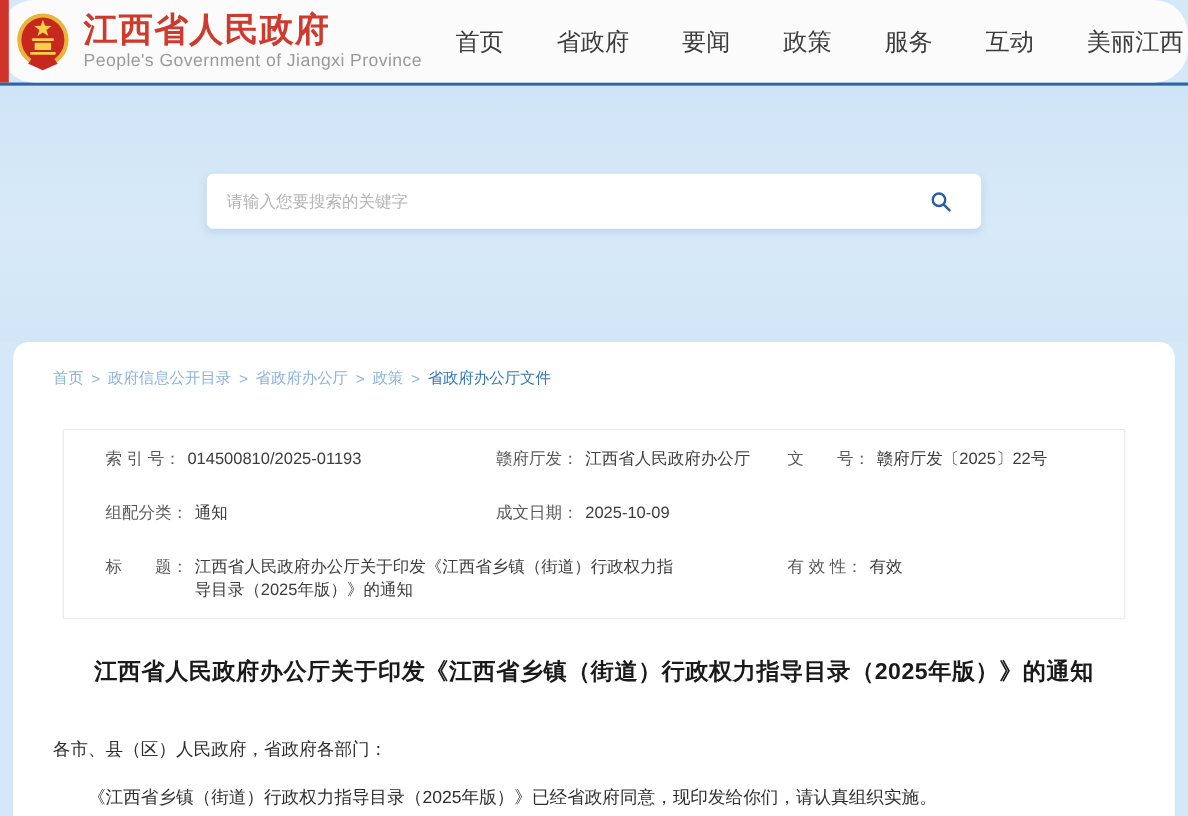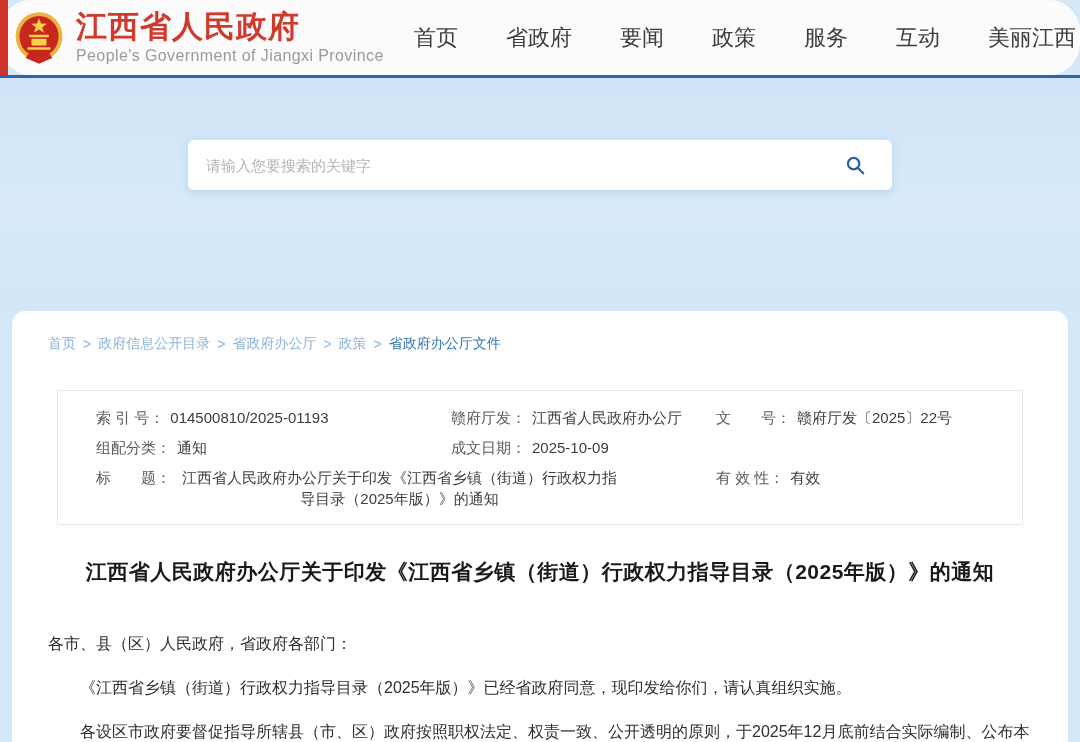--- a/index.html
+++ b/index.html
@@ -17,21 +17,21 @@
   .logo-text .cn { font-size:31px; font-weight:bold; color:#cf3a2e; letter-spacing:1px; line-height:1.1; }
   .logo-text .en { font-size:16px; color:#9a9a9a; margin-top:3px; letter-spacing:.4px; }
   .nav { display:flex; align-items:center; margin-left:auto; gap:48px; padding-right:4px; }
   .nav-item { font-size:22px; color:#3c3c3c; white-space:nowrap; cursor:pointer; }
 
   .blue-divider { height:3px; background:#2b66a8; }
 
   
   .hero { height:233px; background:linear-gradient(180deg,#cfe4f6 0%,#d8eaf9 55%,#d2e6f7 100%); }
   .search-box {
-    width:704px; height:50px; margin:0 auto; position:relative; top:62px;
+    width:704px; height:50px; margin:0 auto; position:relative; top:80px;
     background:#ffffff; border-radius:6px; box-shadow:0 3px 8px rgba(120,160,200,.25);
     display:flex; align-items:center; padding:0 18px;justify-content:flex-end;
   }
   .search-input {
     flex:1; border:none; outline:none; font-size:15px; color:#444;
     font-family:"Liberation Sans","DejaVu Sans",sans-serif; background:transparent;
   }
   .search-input::placeholder { color:#b5b5b5; }
   .search-btn { border:none; background:transparent; cursor:pointer; width:30px; height:30px; }
   .search-btn svg { width:22px; height:22px; display:block; }
@@ -51,23 +51,23 @@
   .breadcrumb { font-size:14px; display:flex; gap:7px; align-items:center; flex-wrap:nowrap; }
   .crumb { color:#8cb4da; cursor:pointer; }
   .crumb-sep { color:#8cb4da; }
   .crumb-current { color:#3476b4; }
 
   
   .meta-box {
     margin:37px 9px 0 9px; border:1px solid #e4e8ec; border-radius:2px;
     padding:16px 20px 14px 38px; font-size:15px;
   }
-  .meta-grid { display:grid; grid-template-columns:355px 265px 1fr; row-gap:8px; }
+  .meta-grid { display:grid; grid-template-columns:355px 265px 1fr; row-gap:27px; }
   .meta-cell { display:flex; align-items:flex-start; line-height:1.45; }
-  .meta-cell.span2 { grid-column:1 / 3;text-align:center; }
+  .meta-cell.span2 { grid-column:1 / 3; }
   .meta-label { color:#5a5a5a; white-space:pre; flex:none; }
   .meta-value { color:#3d3d3d; margin-left:6px; }
   .meta-value.wrap { max-width:445px; }
 
   
   .doc-title {
     margin-top:33px; text-align:center; font-size:21px; font-weight:bold; color:#1a1a1a;
     letter-spacing:.5px;
   }
   .doc-body { margin-top:44px; font-size:16px; color:#2f2f2f; }

